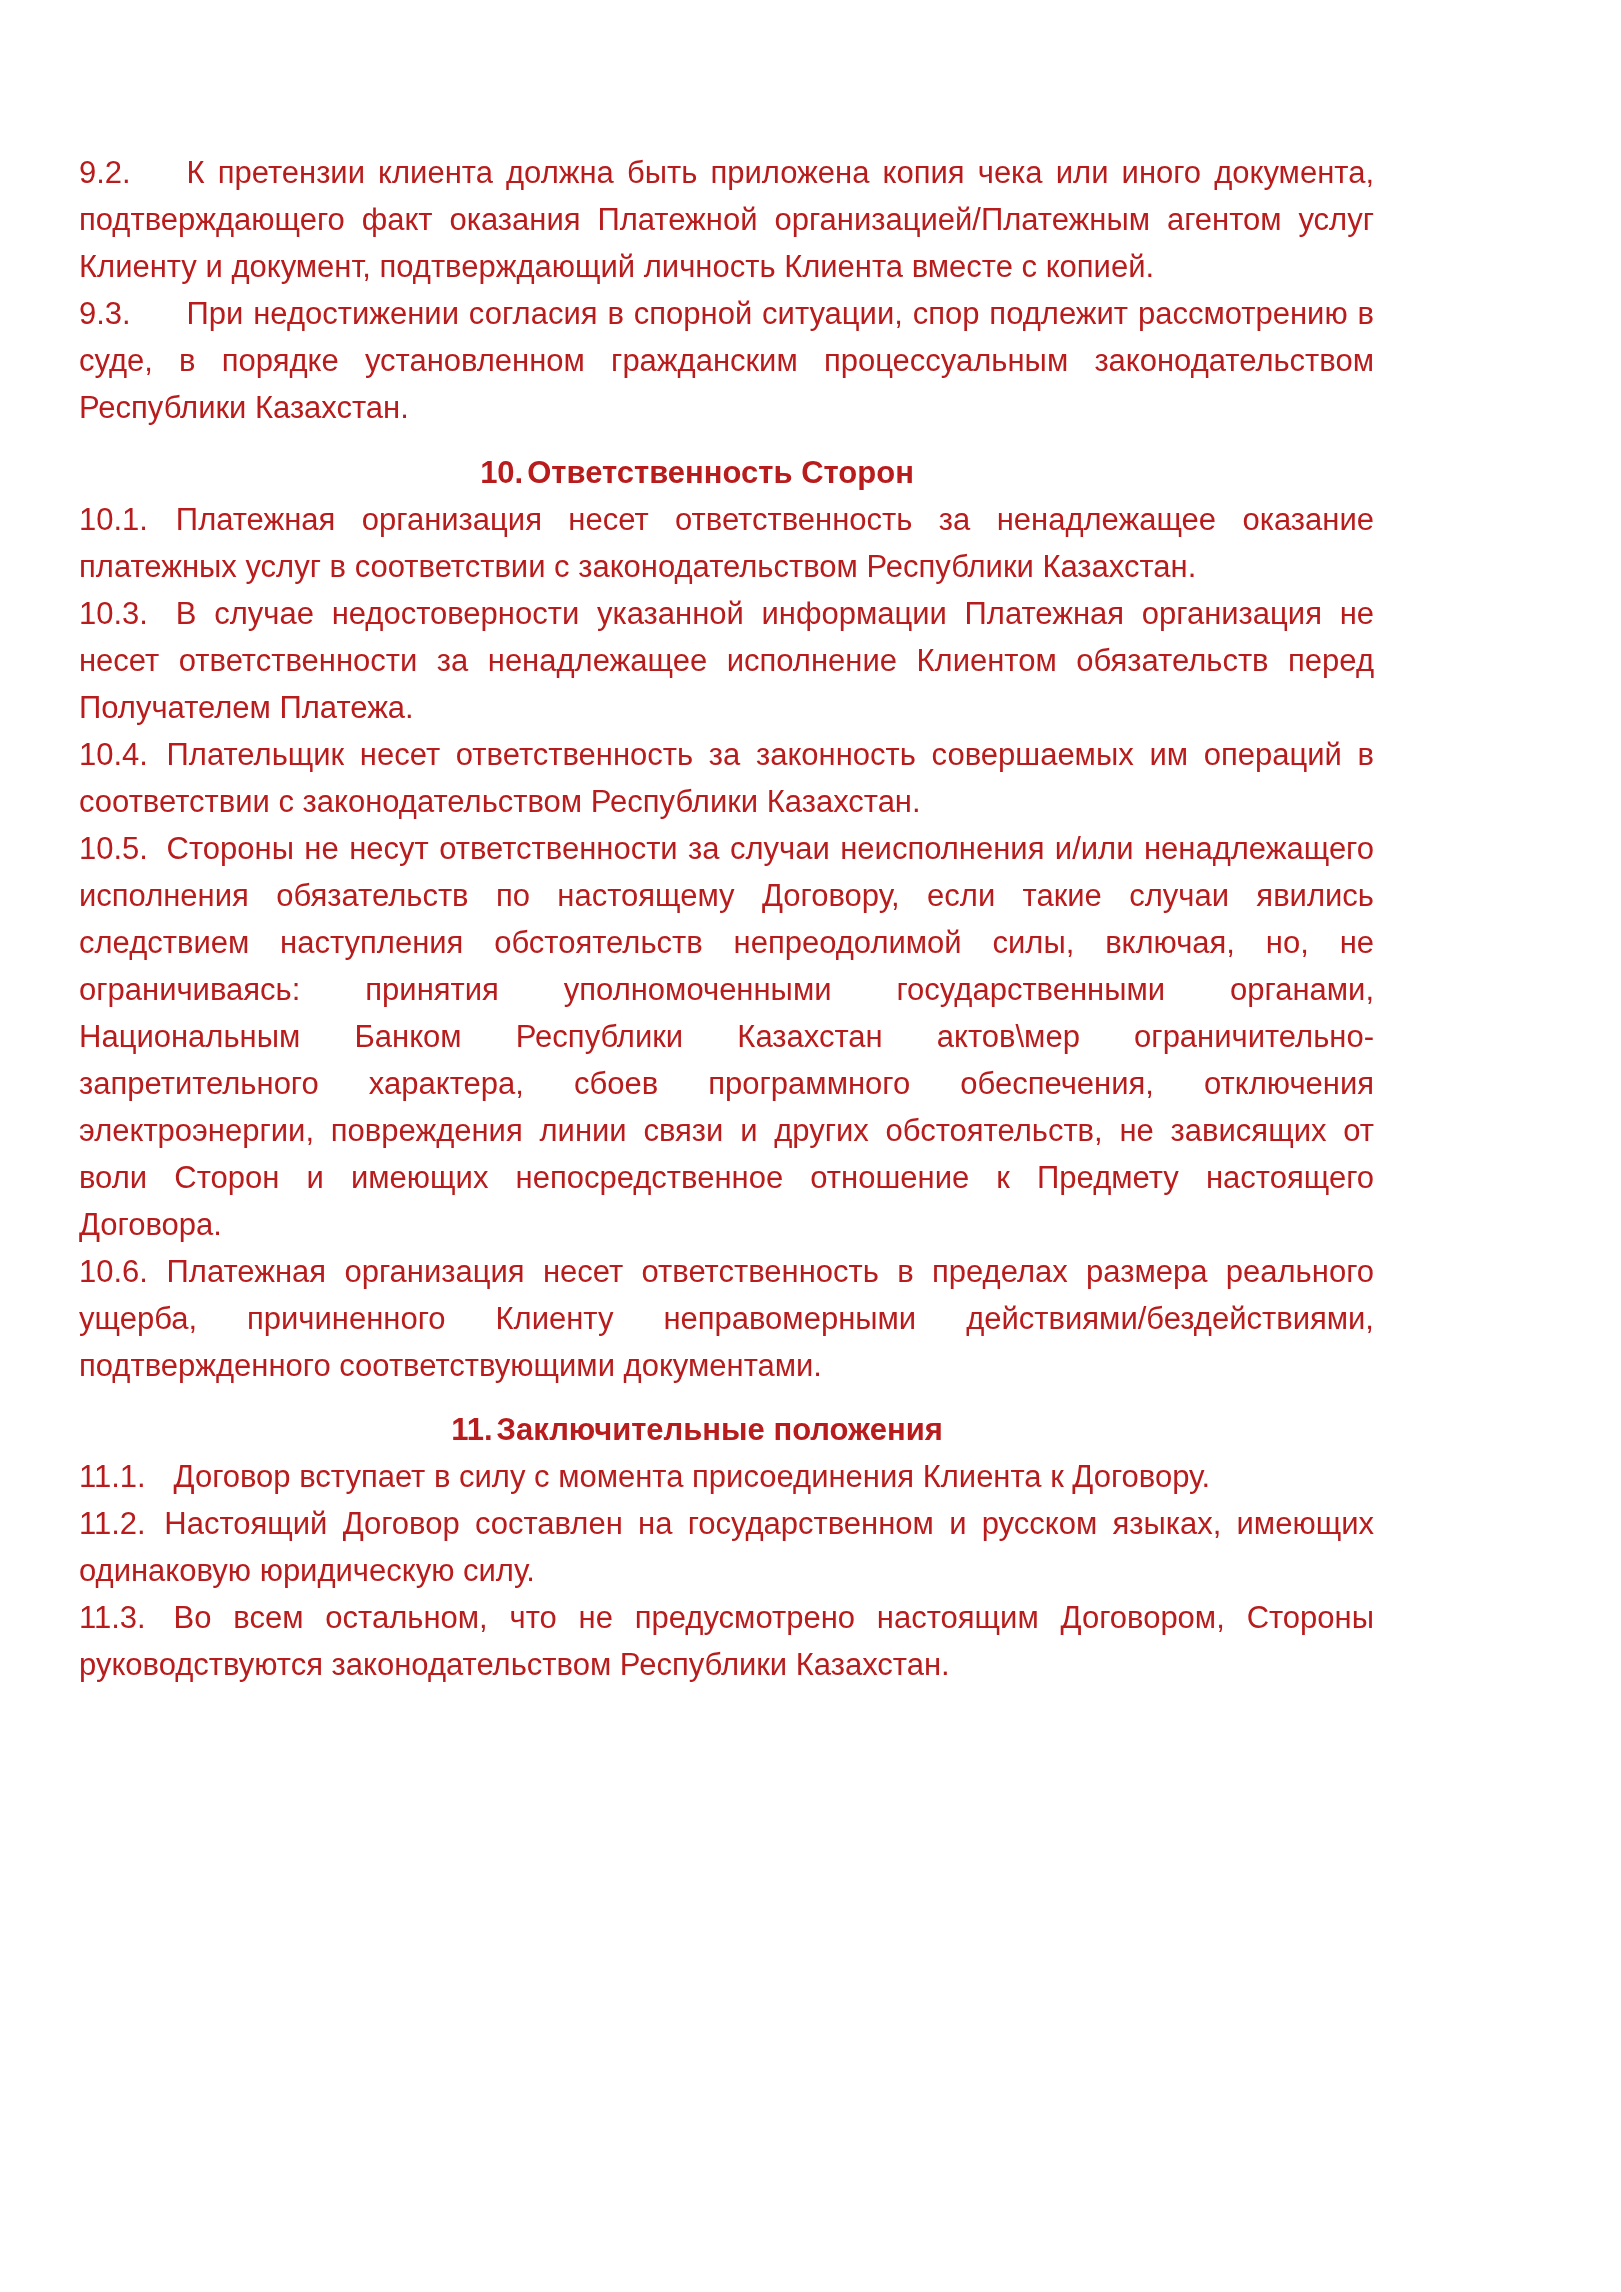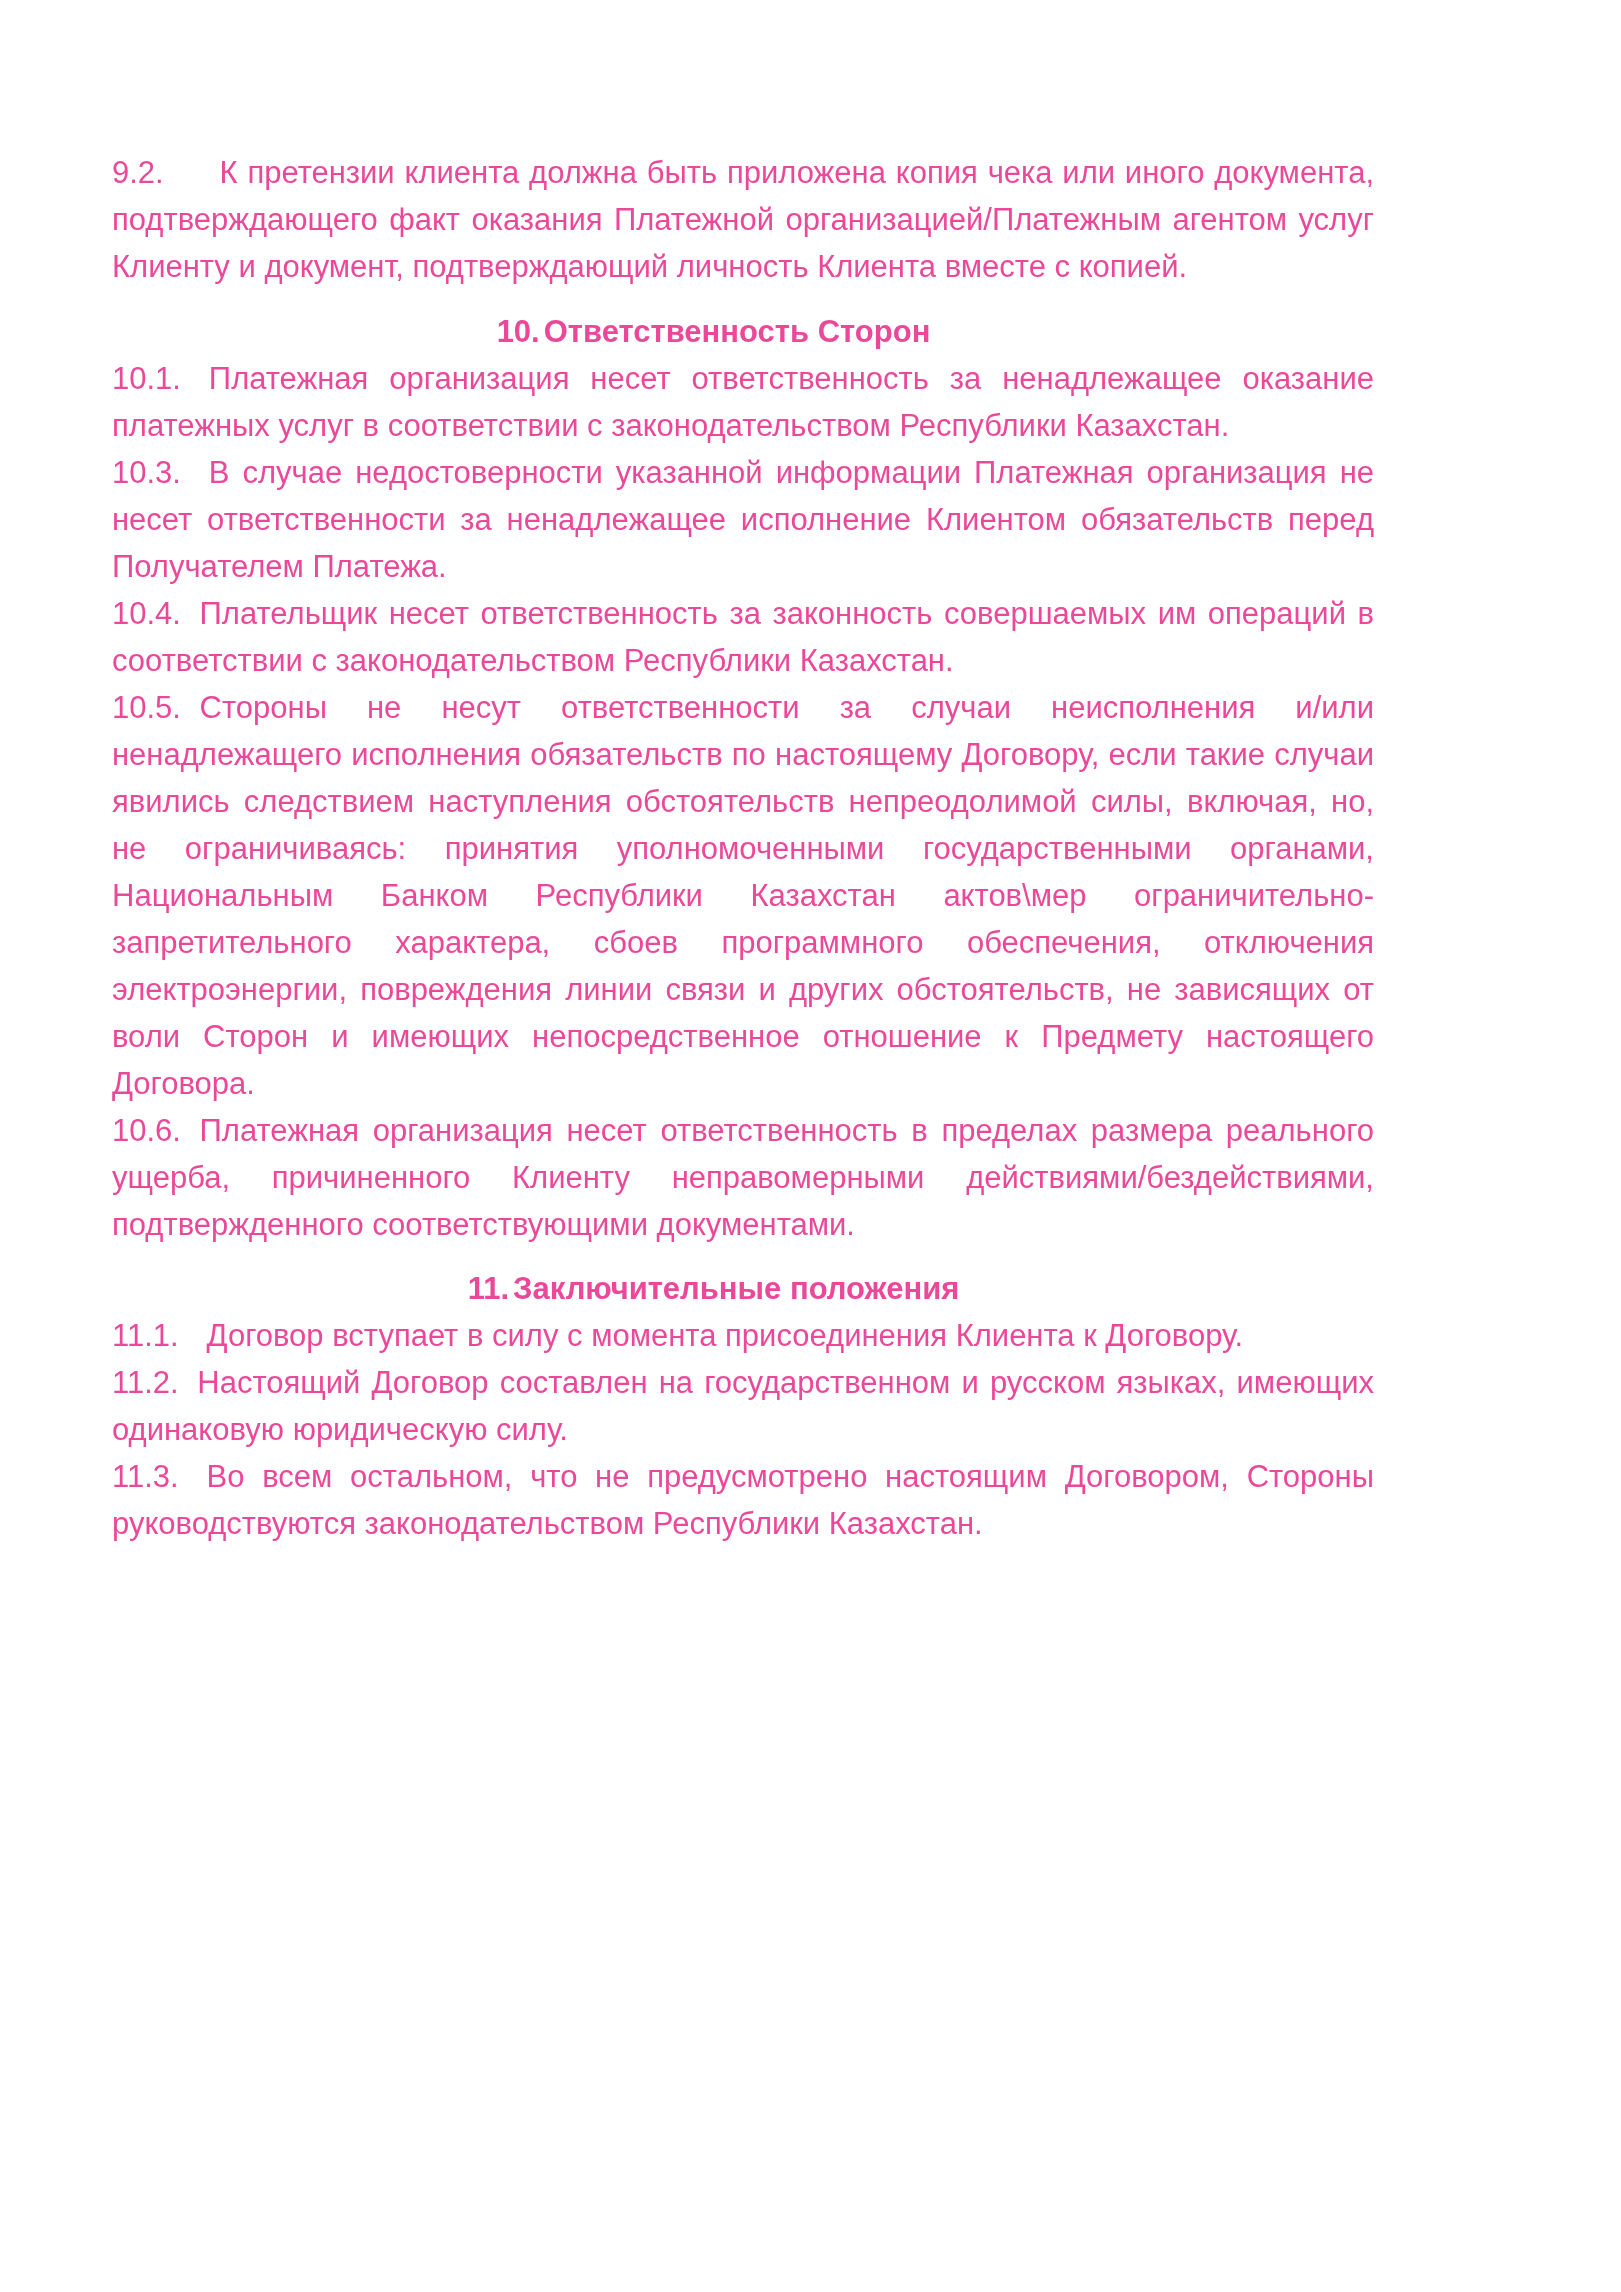--- a/index.html
+++ b/index.html
@@ -10,22 +10,22 @@
   body {
     width: 1621px;
     height: 2293px;
     position: relative;
   }
   .page {
     box-sizing: border-box;
     width: 1500px;
     min-height: 2293px;
     background: #ffffff;
-    color: #ec4899;
-    padding: 149px 126px 98px 112px;
+    color: #b91c1c;
+    padding: 149px 126px 98px 79px;
     font-family: "Liberation Sans", "DejaVu Sans", sans-serif;
     font-size: 31px;
     line-height: 47px;
   }
   .doc-body p {
     margin: 0;
   }
   p.para {
     text-align: justify;
   }
@@ -55,20 +55,21 @@
   .spacer {
     height: 17.6px;
   }
 </style>
 </head>
 <body>
 
 <div class="page">
   <main class="doc-body">
       <p class="para"><span class="num wide">9.2.</span><span>К претензии клиента должна быть приложена копия чека или иного документа, подтверждающего факт оказания Платежной организацией/Платежным агентом услуг Клиенту и документ, подтверждающий личность Клиента вместе с копией.</span></p>
+      <p class="para"><span class="num wide">9.3.</span><span>При недостижении согласия в спорной ситуации, спор подлежит рассмотрению в суде, в порядке установленном гражданским процессуальным законодательством Республики Казахстан.</span></p>
       <div class="spacer"></div>
       <p class="section-heading"><span class="num">10.</span><span>Ответственность Сторон</span></p>
       <p class="para"><span class="num mid">10.1.</span><span>Платежная организация несет ответственность за ненадлежащее оказание платежных услуг в соответствии с законодательством Республики Казахстан.</span></p>
       <p class="para"><span class="num mid">10.3.</span><span>В случае недостоверности указанной информации Платежная организация не несет ответственности за ненадлежащее исполнение Клиентом обязательств перед Получателем Платежа.</span></p>
       <p class="para"><span class="num">10.4.</span><span>Плательщик несет ответственность за законность совершаемых им операций в соответствии с законодательством Республики Казахстан.</span></p>
       <p class="para"><span class="num">10.5.</span><span>Стороны не несут ответственности за случаи неисполнения и/или ненадлежащего исполнения обязательств по настоящему Договору, если такие случаи явились следствием наступления обстоятельств непреодолимой силы, включая, но, не ограничиваясь: принятия уполномоченными государственными органами, Национальным Банком Республики Казахстан актов\мер ограничительно-запретительного характера, сбоев программного обеспечения, отключения электроэнергии, повреждения линии связи и других обстоятельств, не зависящих от воли Сторон и имеющих непосредственное отношение к Предмету настоящего Договора.</span></p>
       <p class="para"><span class="num">10.6.</span><span>Платежная организация несет ответственность в пределах размера реального ущерба, причиненного Клиенту неправомерными действиями/бездействиями, подтвержденного соответствующими документами.</span></p>
       <div class="spacer"></div>
       <p class="section-heading"><span class="num">11.</span><span>Заключительные положения</span></p>
       <p class="para"><span class="num mid">11.1.</span><span>Договор вступает в силу с момента присоединения Клиента к Договору.</span></p>

